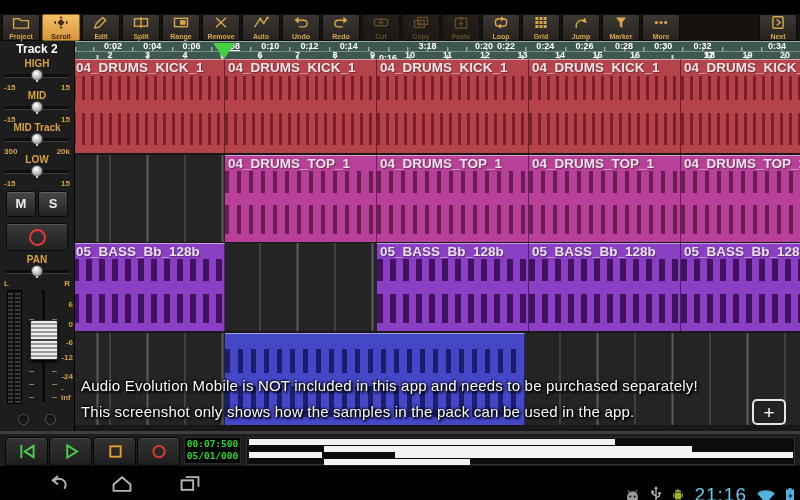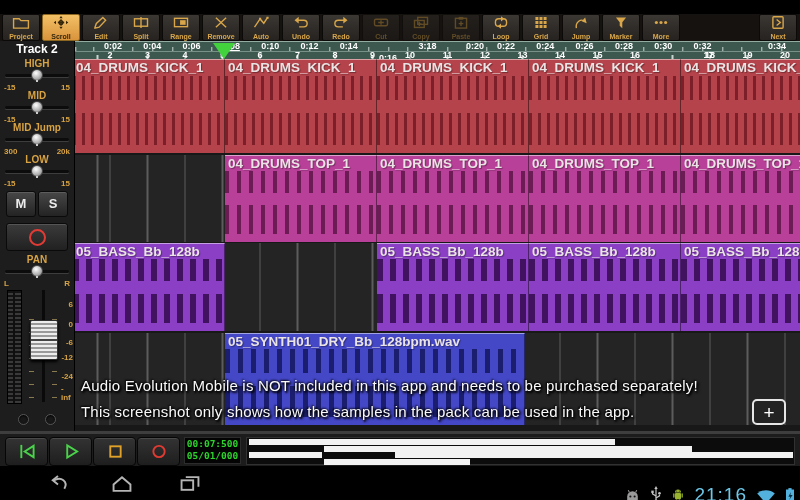--- a/index.html
+++ b/index.html
@@ -260,21 +260,21 @@
             <div class="eqrail"></div>
             <div class="eqthumb"></div>
             <div class="eqdot"></div>
           </div>
           <div class="eqminmax">
             <span>-15</span>
             <span>15</span>
           </div>
         </div>
         <div class="eq">
-          <div class="eqlabel">MID Jump</div>
+          <div class="eqlabel">MID Track</div>
           <div class="eqtrack">
             <div class="eqrail"></div>
             <div class="eqthumb"></div>
             <div class="eqdot"></div>
           </div>
           <div class="eqminmax">
             <span>300</span>
             <span>20k</span>
           </div>
         </div>
@@ -343,21 +343,21 @@
       <div class="playhead" id="playhead" style="left: 138px; border-top: 16px solid rgb(65, 210, 62);"></div>
     <span class="rtime" style="left: 38px;">0:02</span>
         <span class="rtime" style="left: 77.3px;">0:04</span>
         <span class="rtime" style="left: 116.6px;">0:06</span>
         <span class="rtime" style="left: 155.9px; text-decoration: underline;">0:08</span>
         <span class="rtime" style="left: 195.2px;">0:10</span>
         <span class="rtime" style="left: 234.5px;">0:12</span>
         <span class="rtime" style="left: 273.8px;">0:14</span>
         <span class="rtime" style="left: 313.1px; margin-top: 12px;">0:16</span>
         <span class="rtime" style="left: 352.4px;">3:18</span>
-        <span class="rtime" style="left: 400px;">0:20</span>
+        <span class="rtime" style="left: 409px;">0:20</span>
         <span class="rtime" style="left: 431px;">0:22</span>
         <span class="rtime" style="left: 470.3px;">0:24</span>
         <span class="rtime" style="left: 509.6px;">0:26</span>
         <span class="rtime" style="left: 548.9px;">0:28</span>
         <span class="rtime" style="left: 588.2px;">0:30</span>
         <span class="rtime" style="left: 627.5px;">0:32</span>
         <span class="rtime" style="left: 702px;">0:34</span>
         <span class="rbar" style="left: 35px;">2</span>
         <span class="rbar" style="left: 72.5px;">3</span>
         <span class="rbar" style="left: 110px;">4</span>
@@ -376,21 +376,20 @@
         <span class="rbar" style="left: 597.5px; margin-left: 36px;">17</span>
         <span class="rbar" style="left: 635px;">18</span>
         <span class="rbar" style="left: 672.5px;">19</span>
         <span class="rbar" style="left: 710px;">20</span>
       </div>
     <div class="tracks" id="tracks">
         <div class="trow" style="top: 274px; height: 92px;">
           <div class="clip" style="left: 150px; width: 300px; background: rgb(68, 71, 198);">
             <div class="wave w1" style="background:repeating-linear-gradient(90deg,#1b1e6e 0 5px,transparent 5px 13px)"></div>
             <div class="wave w2" style="background:repeating-linear-gradient(90deg,#1b1e6e 0 5px,transparent 5px 13px)"></div>
-            <span class="cliplabel">05_SYNTH01_DRY_Bb_128bpm.wav</span>
           </div>
         </div>
         <div class="trow" style="top: 184px; height: 88px;">
           <div class="clip" style="left: -2px; width: 152px; background: rgb(138, 63, 196);">
             <div class="wave w1" style="background:repeating-linear-gradient(90deg,#41125f 0 6px,transparent 6px 13px)"></div>
             <div class="wave w2" style="background:repeating-linear-gradient(90deg,#41125f 0 6px,transparent 6px 13px)"></div>
             <span class="cliplabel">05_BASS_Bb_128b</span>
           </div>
           <div class="clip" style="left: 302px; width: 152px; background: rgb(138, 63, 196);">
             <div class="wave w1" style="background:repeating-linear-gradient(90deg,#41125f 0 6px,transparent 6px 13px)"></div>

